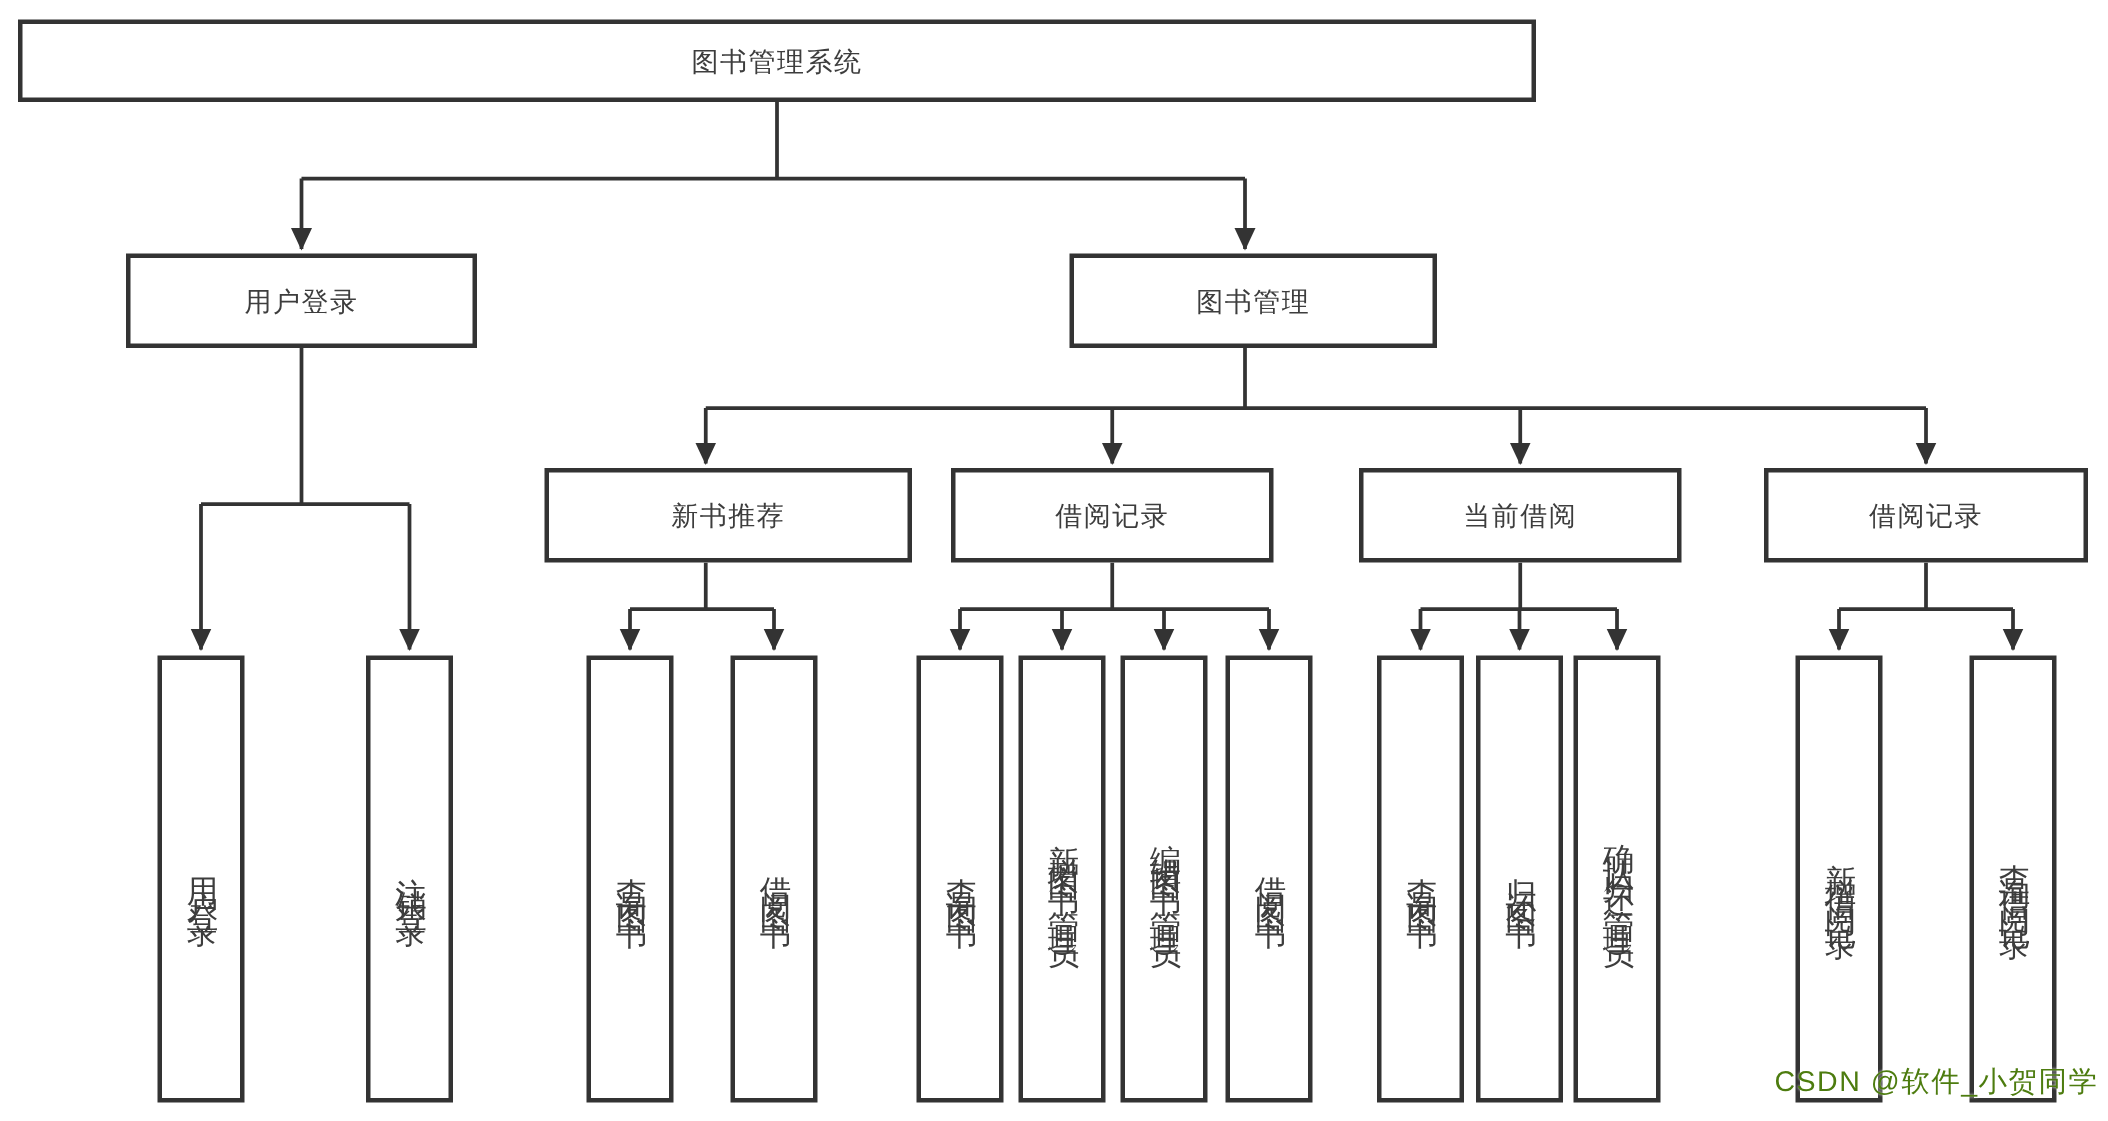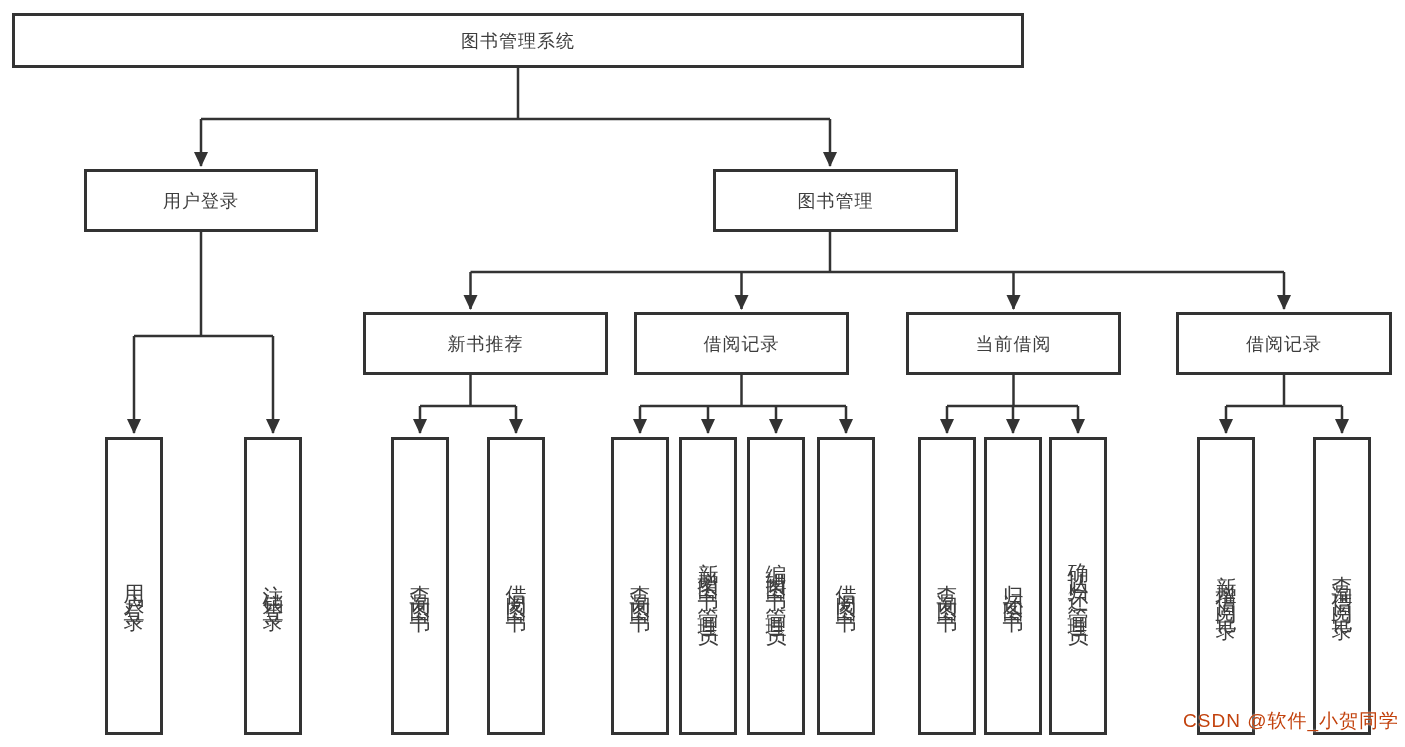--- a/index.html
+++ b/index.html
@@ -49,21 +49,21 @@
     font-size: 21px;
     letter-spacing: 9px;
     line-height: 52px;
   }
   .watermark {
     position: absolute;
     right: 6px;
     bottom: 13px;
     font-size: 19px;
     letter-spacing: 1px;
-    color: #c2410c;
+    color: #4d7c0f;
     text-shadow: 0 0 2px #ffffff;
   }
 </style>
 </head>
 <body>
 
 <div class="canvas">
 
   <svg class="connectors" viewBox="0 0 1405 747" xmlns="http://www.w3.org/2000/svg">
     <defs>

